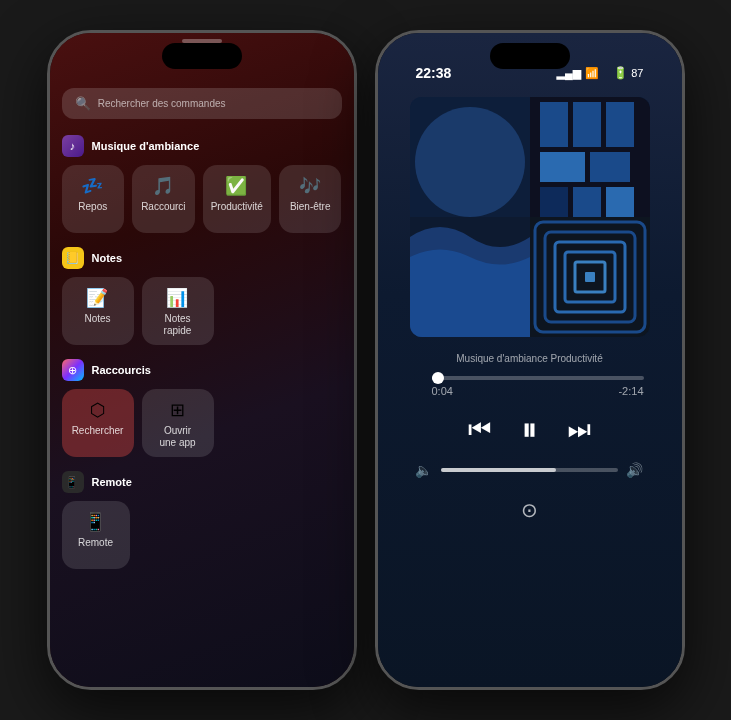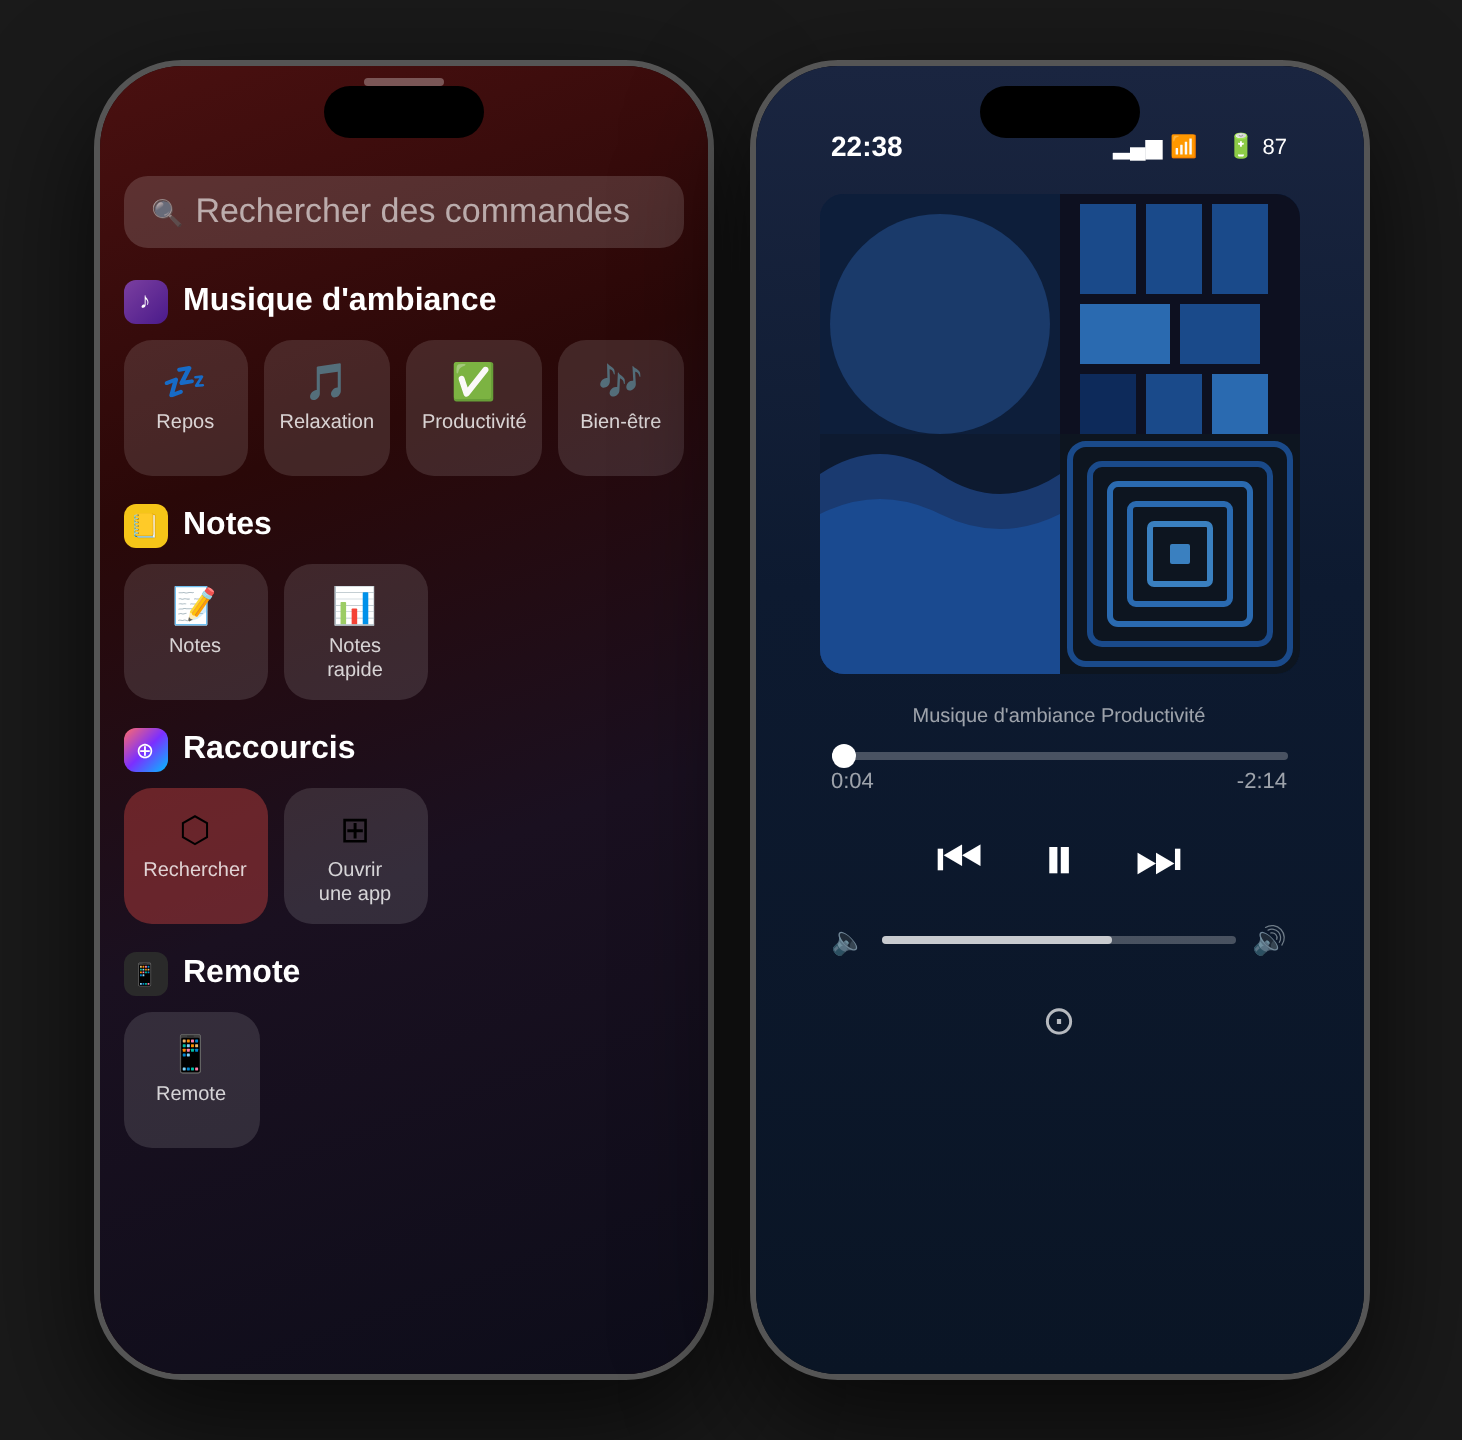--- a/index.html
+++ b/index.html
@@ -68,21 +68,21 @@
       align-items: center;
       gap: 6px;
       margin-bottom: 16px;
     }
     .search-bar .search-icon {
       color: rgba(255,255,255,0.6);
       font-size: 13px;
     }
     .search-bar span {
       color: rgba(255,255,255,0.6);
-      font-size: 17px;
+      font-size: 10px;
     }
 
     
     .section {
       margin-bottom: 14px;
     }
     .section-header {
       display: flex;
       align-items: center;
       gap: 8px;
@@ -92,21 +92,21 @@
       width: 22px;
       height: 22px;
       border-radius: 6px;
       display: flex;
       align-items: center;
       justify-content: center;
       font-size: 12px;
     }
     .section-title {
       color: white;
-      font-size: 16px;
+      font-size: 11px;
       font-weight: 600;
     }
 
     
     .grid-row {
       display: flex;
       gap: 8px;
     }
     .grid-item {
       flex: 1;
@@ -195,20 +195,21 @@
       margin-bottom: 3px;
     }
     .track-subtitle {
       color: rgba(255,255,255,0.6);
       font-size: 10px;
     }
 
     .progress-section {
       padding: 0 20px;
       margin-bottom: 14px;
+      margin-left: 16px;
     }
     .progress-bar-container {
       position: relative;
       height: 4px;
       background: rgba(255,255,255,0.25);
       border-radius: 2px;
       margin-bottom: 5px;
     }
     .progress-bar-fill {
       height: 100%;
@@ -345,21 +346,21 @@
           </div>
           <span class="section-title">Musique d'ambiance</span>
         </div>
         <div class="grid-row">
           <div class="grid-item">
             <span class="item-icon">💤</span>
             <span class="item-label">Repos</span>
           </div>
           <div class="grid-item">
             <span class="item-icon">🎵</span>
-            <span class="item-label">Relaxation</span>
+            <span class="item-label">Raccourci</span>
           </div>
           <div class="grid-item">
             <span class="item-icon">✅</span>
             <span class="item-label">Productivité</span>
           </div>
           <div class="grid-item">
             <span class="item-icon">🎶</span>
             <span class="item-label">Bien-être</span>
           </div>
         </div>

